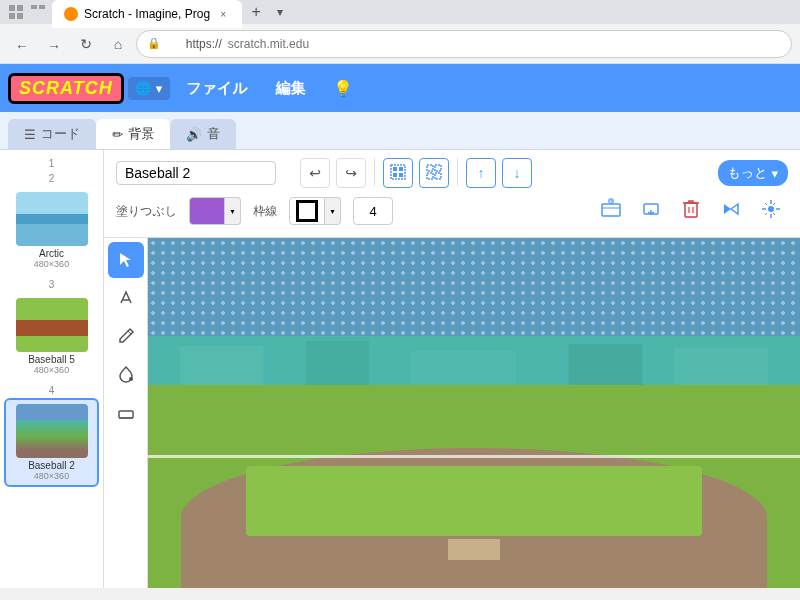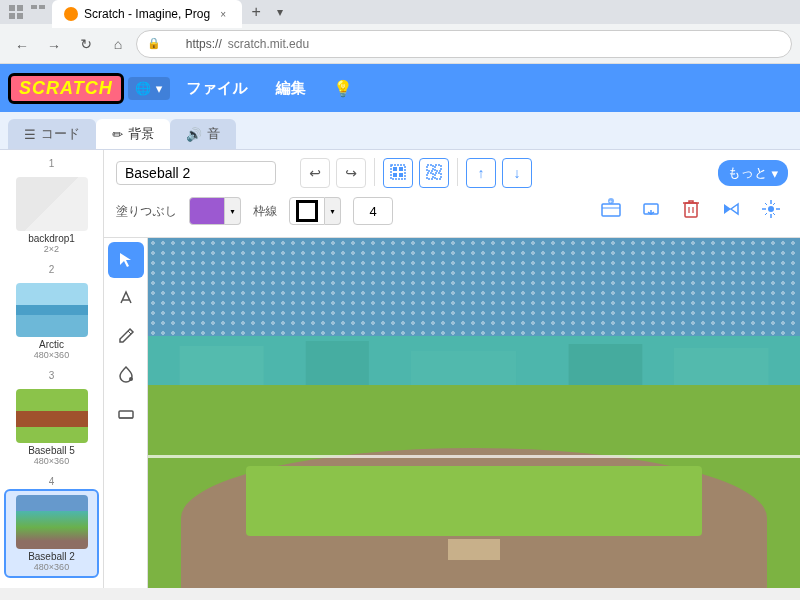--- a/index.html
+++ b/index.html
@@ -480,25 +480,20 @@
     <span>🔊</span>
     <span>音</span>
   </div>
 </div>
 
 <div class="editor-main">
 
   <div class="backdrop-list">
 
     <div class="backdrop-number">1</div>
-    <div class="backdrop-item">
-      <div class="backdrop-thumb backdrop-thumb-bd1"></div>
-      <div class="backdrop-label">backdrop1</div>
-      <div class="backdrop-size">2×2</div>
-    </div>
 
     <div class="backdrop-number">2</div>
     <div class="backdrop-item">
       <div class="backdrop-thumb backdrop-thumb-arctic"></div>
       <div class="backdrop-label">Arctic</div>
       <div class="backdrop-size">480×360</div>
     </div>
 
     <div class="backdrop-number">3</div>
     <div class="backdrop-item">

